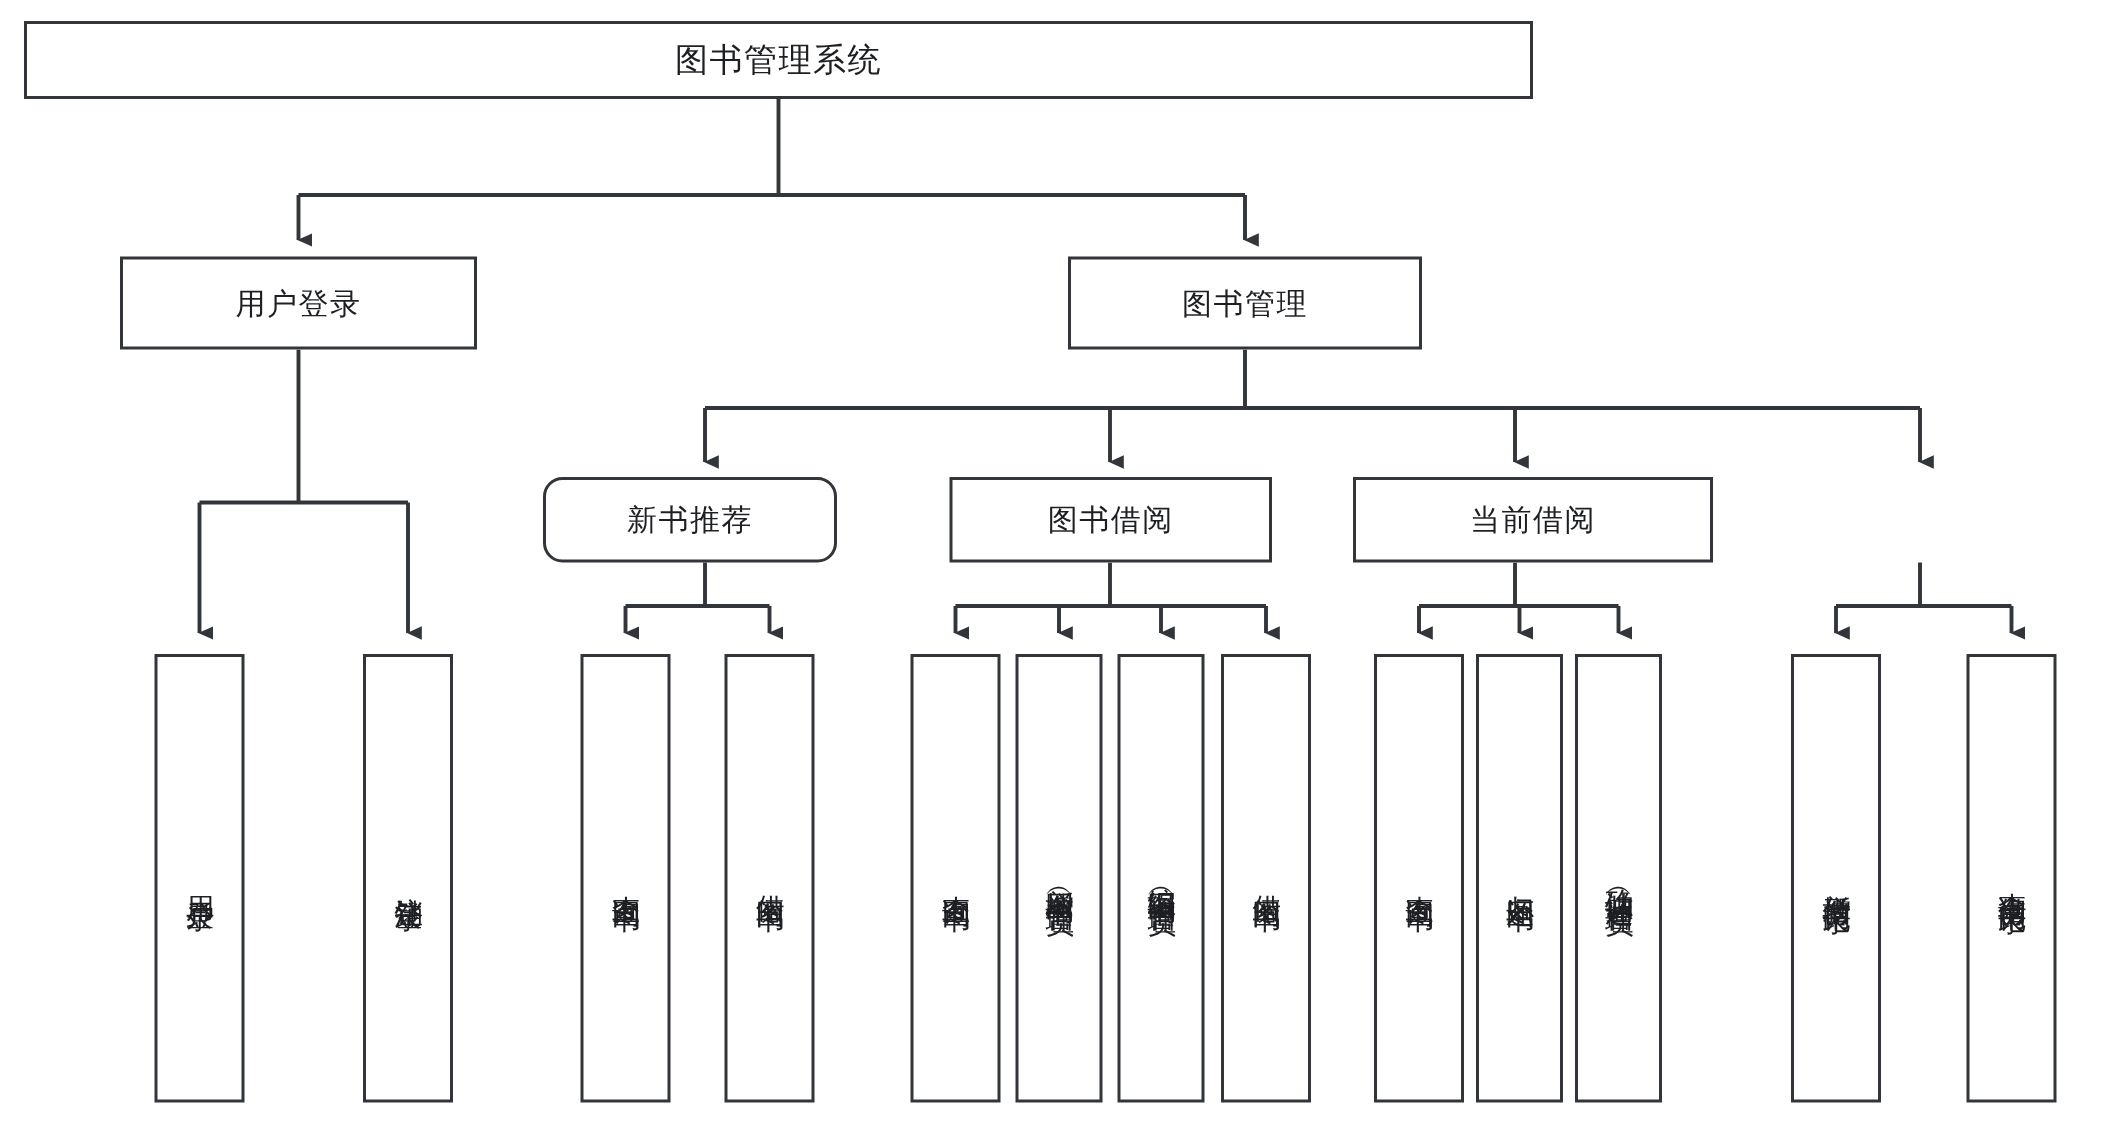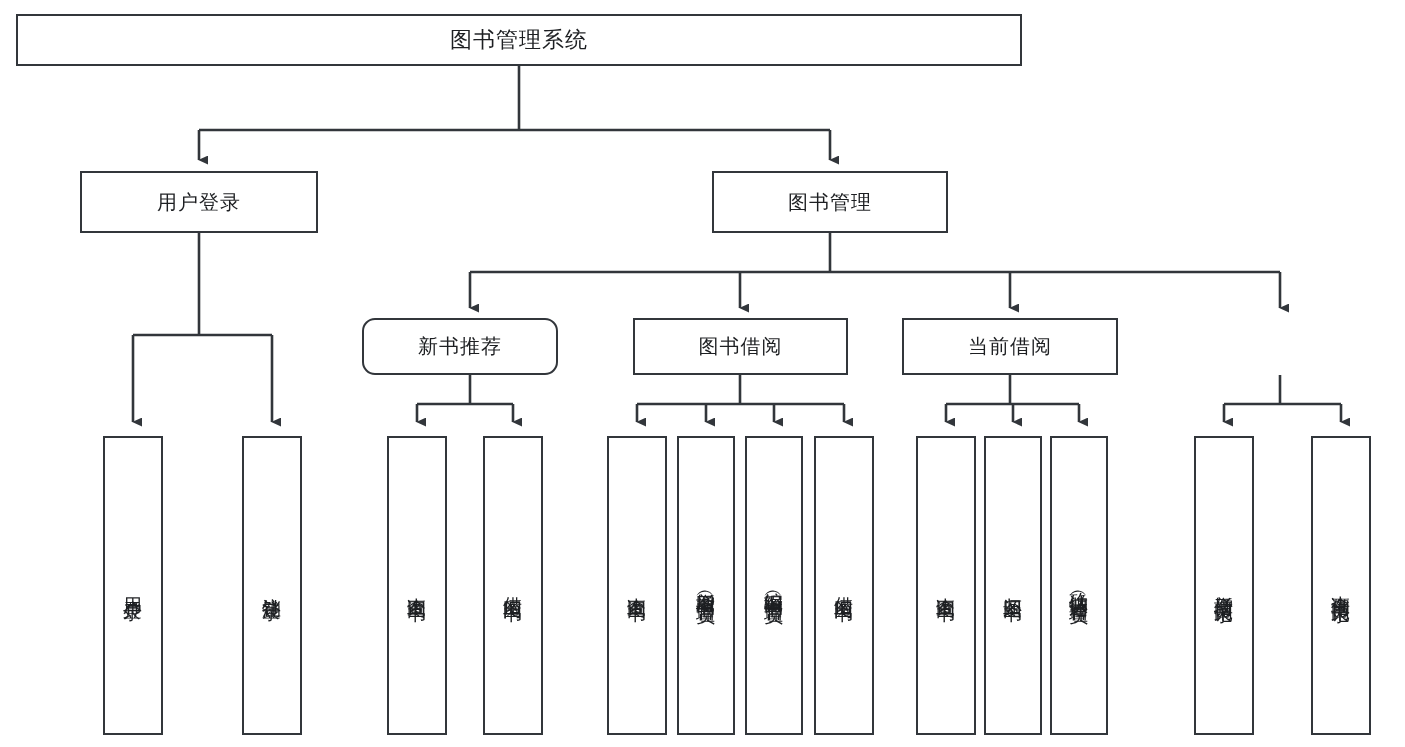--- a/index.html
+++ b/index.html
@@ -103,21 +103,21 @@
   <div class="node node-l1" style="left:712px;top:171px;width:236px;height:62px;">
     <span class="htext">图书管理</span>
   </div>
 
   <div class="node node-l2" style="left:362px;top:318px;width:196px;height:57px;border-radius:13px;">
     <span class="htext">新书推荐</span>
   </div>
   <div class="node node-l2" style="left:633px;top:318px;width:215px;height:57px;">
     <span class="htext">图书借阅</span>
   </div>
-  <div class="node node-l2" style="left:902px;top:318px;width:216px;height:57px;">
+  <div class="node node-l2" style="left:902px;top:318px;width:240px;height:57px;">
     <span class="htext">当前借阅</span>
   </div>
 
   <div class="node node-leaf" style="left:103px;top:436px;width:60px;height:299px;">
     <span class="vtext">用户登录</span>
   </div>
   <div class="node node-leaf" style="left:242px;top:436px;width:60px;height:299px;">
     <span class="vtext">注销登录</span>
   </div>
 

